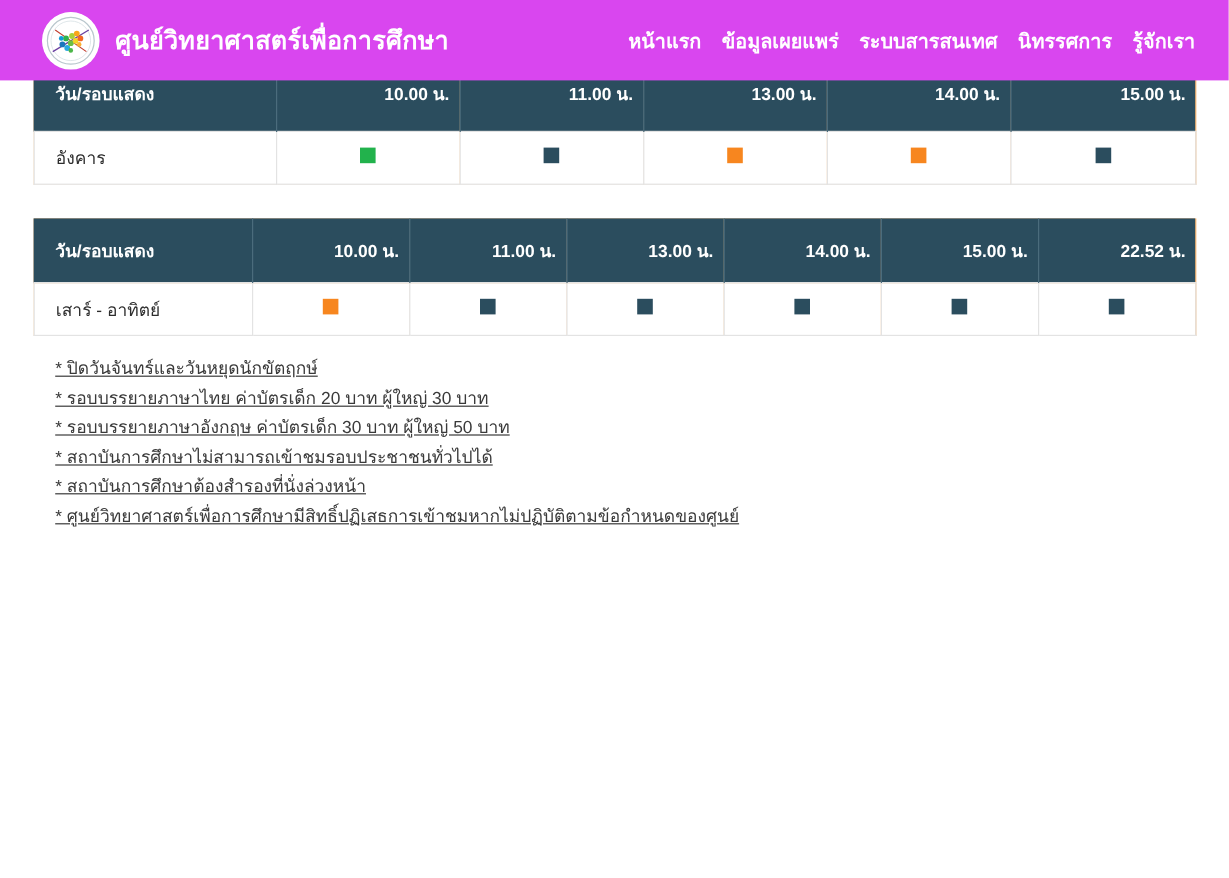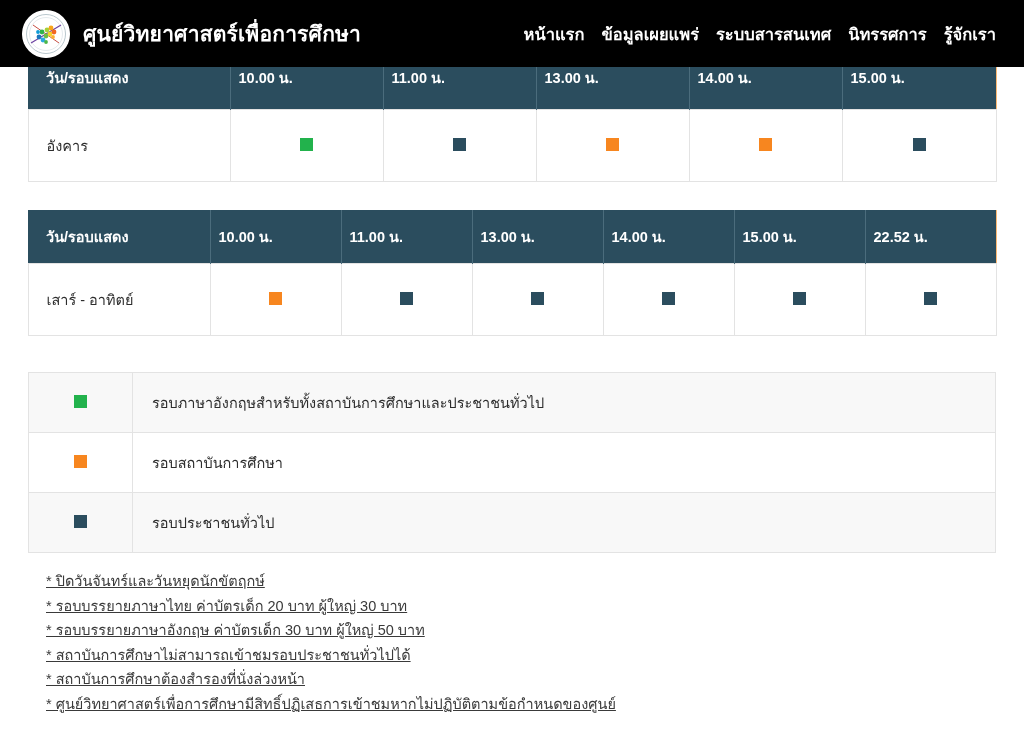--- a/index.html
+++ b/index.html
@@ -9,24 +9,24 @@
     width: 1024px; height: 732px;
     background: #ffffff;
     font-family: "Liberation Sans", "DejaVu Sans", sans-serif;
     overflow: hidden;
   }
 
   
   .navbar {
     position: relative;
     height: 67px;
-    background: #000000;
+    background: #d946ef;
     display: flex;
     align-items: center;
-    padding: 0 28px 0 22px;
+    padding: 0 28px 0 35px;
     z-index: 10;
   }
   .brand {
     display: flex;
     align-items: center;
     gap: 13px;
     flex: 0 0 auto;
   }
   .logo-badge {
     width: 48px; height: 48px;
@@ -74,37 +74,37 @@
     background: #fdba74;
   }
   .sched-table.first { margin-top: -10px; }
   .sched-table.second { margin-top: 28px; }
 
   .sched-table thead th {
     background: #2b4d5e;
     color: #ffffff;
     font-size: 14.5px;
     font-weight: 700;
-    text-align: left;
+    text-align: right;
     padding: 15px 8px;
     border-left: 1px solid #4b6c7c;
     border-right: 1px solid #4b6c7c;
     white-space: nowrap;
   }
   .sched-table thead th.daycol {
     text-align: left;
     padding-left: 18px;
     border-left: none;
   }
   .sched-table thead th:last-child { border-right: none; }
   .sched-table.first thead th { padding-top: 9px; padding-bottom: 20px; }
 
   .sched-table tbody td {
     border: 1px solid #e3e3e3;
-    height: 72px;
+    height: 44px;
     text-align: center;
     vertical-align: middle;
     font-size: 14.5px;
     color: #2d2d2d;
   }
   .sched-table tbody td.daycol {
     text-align: left;
     padding-left: 18px;
     white-space: nowrap;
   }
@@ -257,42 +257,20 @@
         <td><span class="marker m-orange"></span></td>
         <td><span class="marker m-navy"></span></td>
         <td><span class="marker m-navy"></span></td>
         <td><span class="marker m-navy"></span></td>
         <td><span class="marker m-navy"></span></td>
         <td><span class="marker m-navy"></span></td>
       </tr>
     </tbody>
   </table>
 
-  <table class="legend-table">
-    <tbody>
-      <tr class="odd">
-        <td class="swatch-cell">
-          <span class="marker m-green"></span>
-        </td>
-        <td class="label-cell">รอบภาษาอังกฤษสำหรับทั้งสถาบันการศึกษาและประชาชนทั่วไป</td>
-      </tr>
-      <tr class="even">
-        <td class="swatch-cell">
-          <span class="marker m-orange"></span>
-        </td>
-        <td class="label-cell">รอบสถาบันการศึกษา</td>
-      </tr>
-      <tr class="odd">
-        <td class="swatch-cell">
-          <span class="marker m-navy"></span>
-        </td>
-        <td class="label-cell">รอบประชาชนทั่วไป</td>
-      </tr>
-    </tbody>
-  </table>
 
   <div class="notes">
     <div class="note-line">* ปิดวันจันทร์และวันหยุดนักขัตฤกษ์</div>
     <div class="note-line">* รอบบรรยายภาษาไทย ค่าบัตรเด็ก 20 บาท ผู้ใหญ่ 30 บาท</div>
     <div class="note-line">* รอบบรรยายภาษาอังกฤษ ค่าบัตรเด็ก 30 บาท ผู้ใหญ่ 50 บาท</div>
     <div class="note-line">* สถาบันการศึกษาไม่สามารถเข้าชมรอบประชาชนทั่วไปได้</div>
     <div class="note-line">* สถาบันการศึกษาต้องสำรองที่นั่งล่วงหน้า</div>
     <div class="note-line">* ศูนย์วิทยาศาสตร์เพื่อการศึกษามีสิทธิ์ปฏิเสธการเข้าชมหากไม่ปฏิบัติตามข้อกำหนดของศูนย์</div>
   </div>
 

